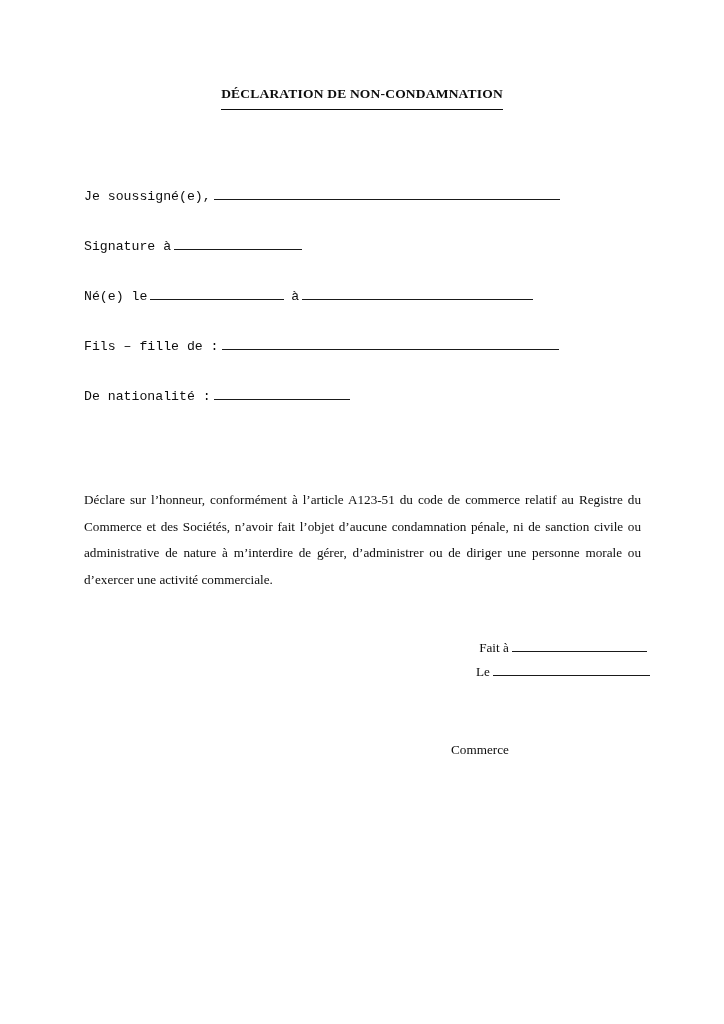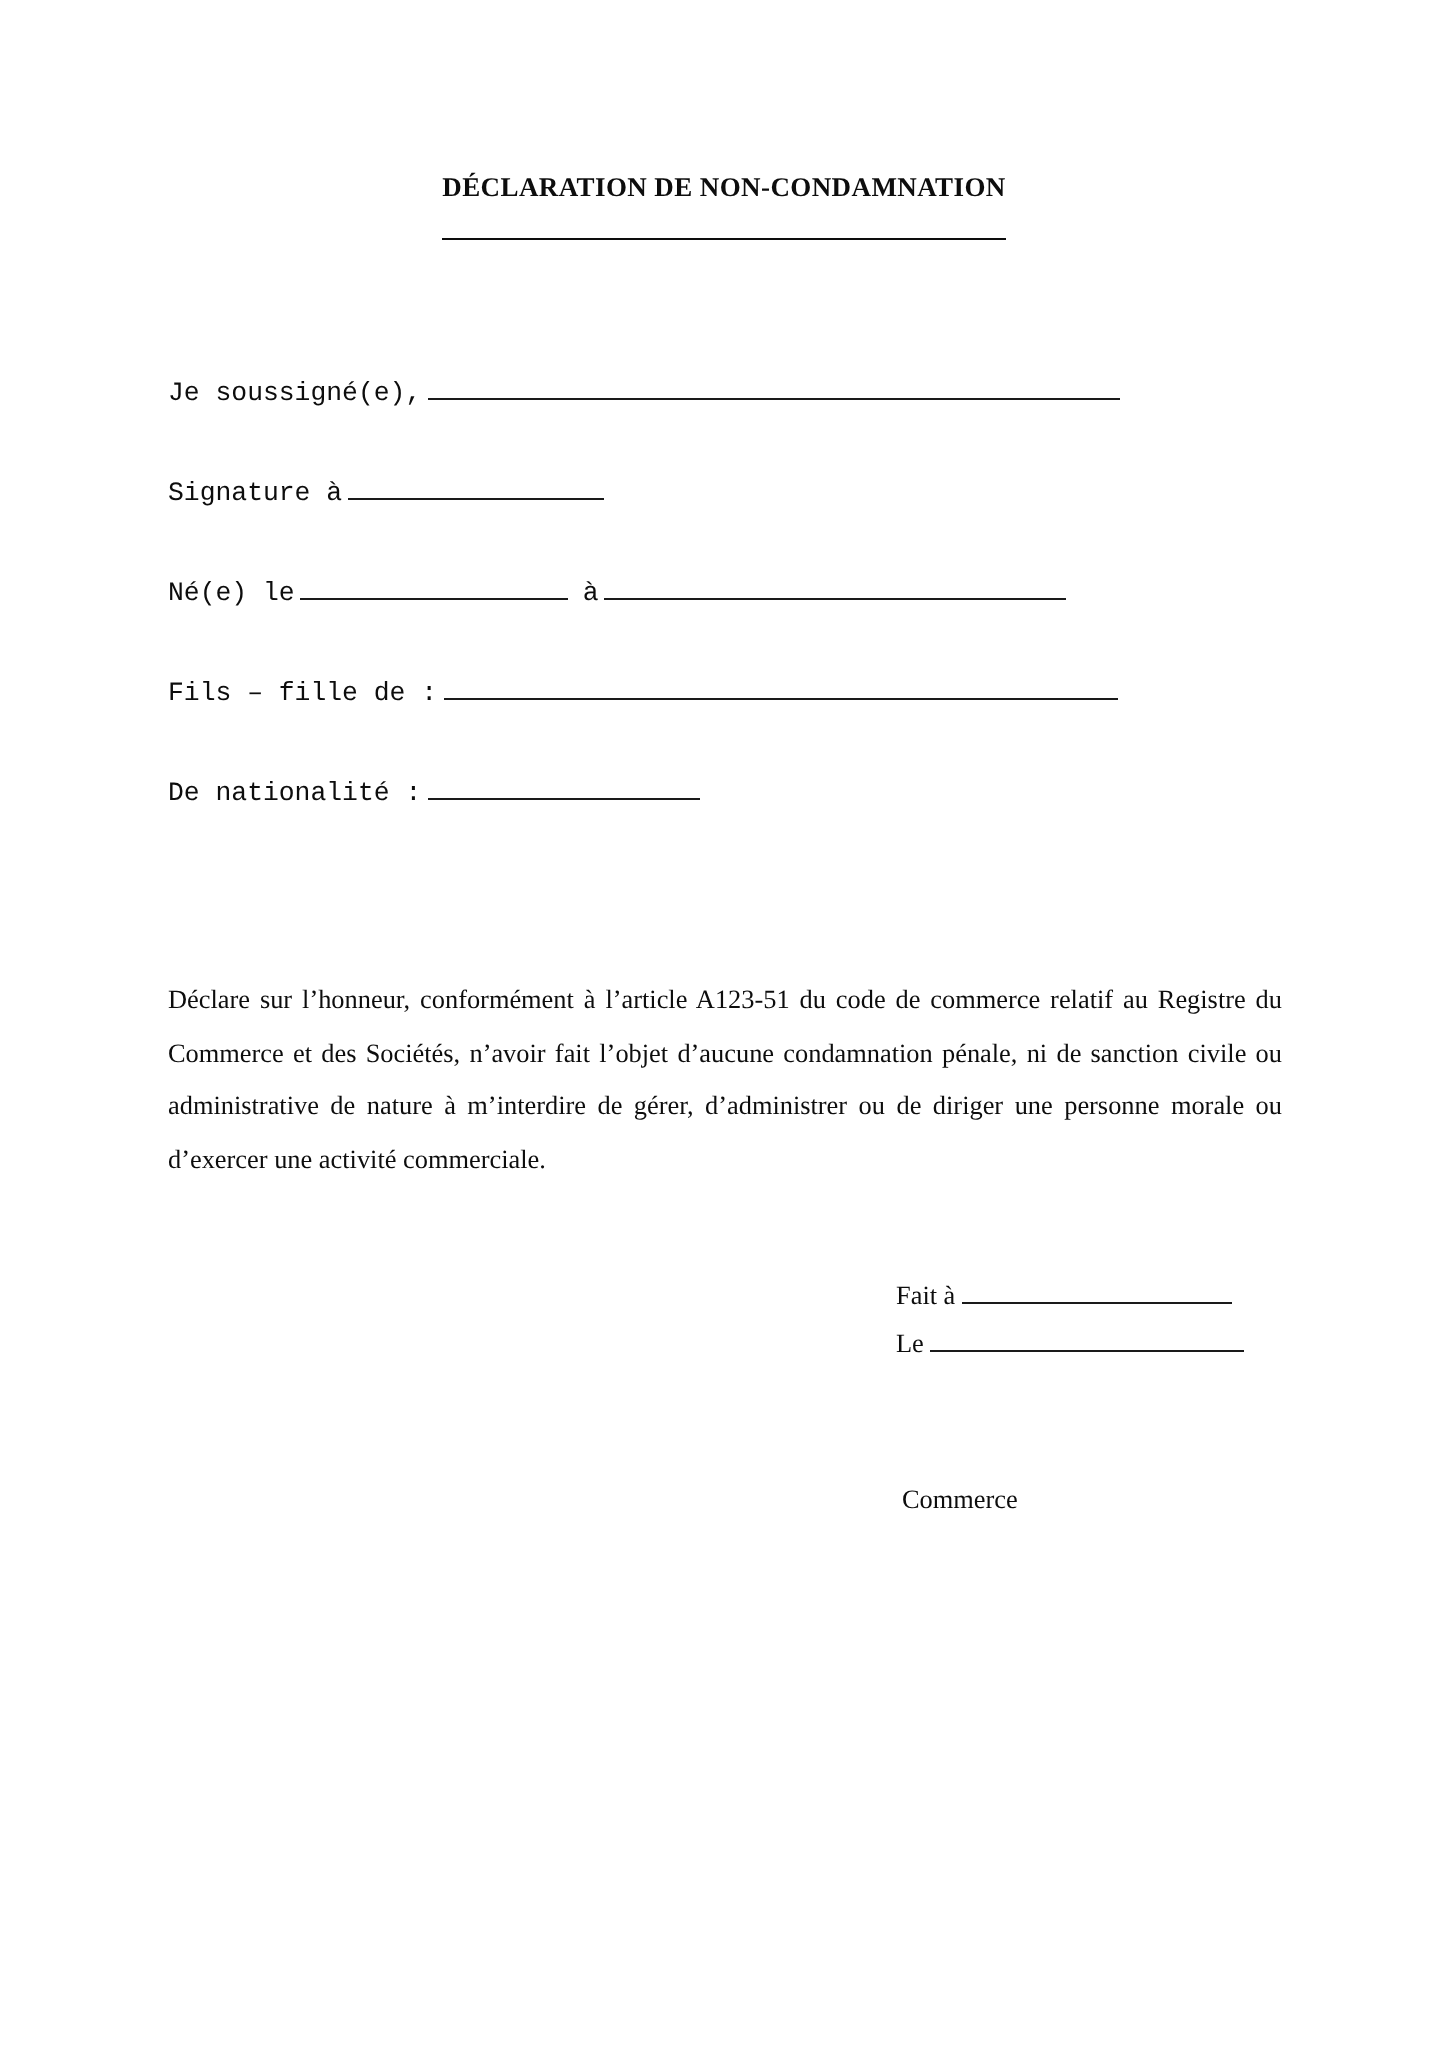--- a/index.html
+++ b/index.html
@@ -29,21 +29,21 @@
     left: 0;
     width: 724px;
     text-align: center;
     font-size: 13.5px;
     font-weight: bold;
     letter-spacing: 0.2px;
   }
   .doc-title .title-text {
     display: inline-block;
     border-bottom: 1.4px solid #0d0d0d;
-    padding-bottom: 17px;
+    padding-bottom: 7px;
   }
 
   
   .fields {
     position: absolute;
     top: 187px;
     left: 84px;
     width: 560px;
   }
   .field-row {
@@ -98,20 +98,21 @@
     position: absolute;
     top: 639px;
     left: 448px;
     width: 230px;
     font-size: 13.2px;
     line-height: 16px;
   }
   .sign-row {
     height: 24px;
     white-space: nowrap;
+    text-align: center;
   }
   .sign-row .blank.w-fait { width: 135px; }
   .sign-row .blank.w-le   { width: 157px; }
 
   .signature-word {
     position: absolute;
     top: 742px;
     left: 451px;
     font-size: 13.2px;
     line-height: 16px;

